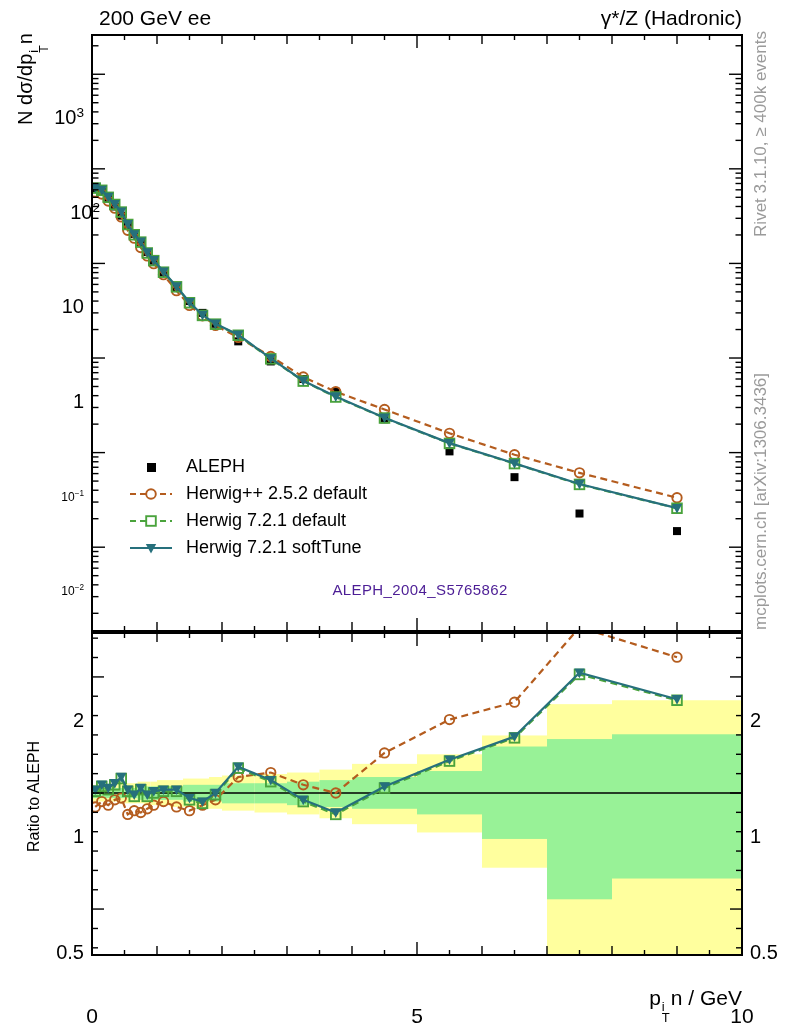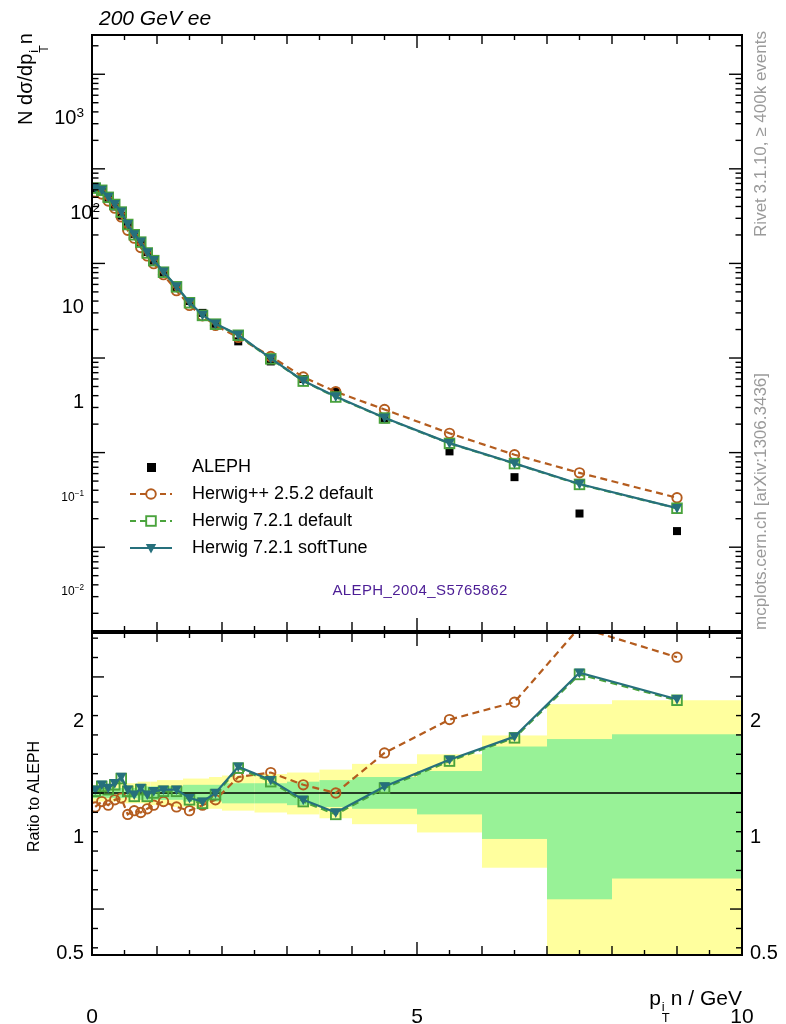--- a/index.html
+++ b/index.html
@@ -1,34 +1,34 @@
 <!DOCTYPE html>
 <html><head>
 <meta charset="utf-8">
 <style>
   html,body{margin:0;padding:0;background:#fff;}
   .fig{position:relative;width:786px;height:1024px;background:#fff;overflow:hidden;
        font-family:"Liberation Sans","DejaVu Sans",sans-serif;color:#000;}
   .fig svg{position:absolute;left:0;top:0;}
-  .title-left{position:absolute;left:99px;top:6px;font-size:21px;font-style:italic;}
+  .title-left{position:absolute;left:99px;top:6px;font-size:21px;}
   .title-right{position:absolute;right:44px;top:6px;font-size:21px;}
   .vtext{position:absolute;white-space:nowrap;transform-origin:0 0;}
   .rotup{transform:rotate(-90deg);}                    
   .rotdn{transform:rotate(-90deg) translateX(-100%);}  
   .ylabel-main{left:14px;top:33px;font-size:20px;}
   .ylabel-ratio{left:25px;top:852px;font-size:16px;}
   .note-top{left:751px;top:31px;font-size:17px;}
   .note-bottom{left:751px;top:630px;font-size:17px;}
   .watermark{position:absolute;left:300px;top:581px;width:240px;text-align:center;
              font-size:15px;letter-spacing:.4px;}
   .xlabel{position:absolute;right:44px;top:986px;font-size:21px;}
   .supsub{display:inline-flex;flex-direction:column;align-items:flex-start;
           font-size:0.62em;line-height:0.85;vertical-align:-0.45em;margin:0 1px;}
   .legend{position:absolute;left:128px;top:453px;}
-  .lrow{display:flex;align-items:center;height:27px;gap:6px;}
+  .lrow{display:flex;align-items:center;height:27px;}
   .lmark{width:46px;height:20px;flex:0 0 46px;margin-right:12px;position:static!important;}
   .llab{font-size:18px;}
   .tl{position:absolute;font-size:20px;white-space:nowrap;margin-top:43px;}
   .tl sup{font-size:0.68em;}
 </style>
 </head>
 <body>
 
 <div class="fig">
 
@@ -526,20 +526,21 @@
       <div class="tl" style="left: 84px; top: 792.989px; font-size: 20px; transform: translate(-100%, -50%);">1</div>
       <div class="tl" style="left: 750px; top: 792.989px; font-size: 20px; transform: translate(0px, -50%);">1</div>
       <div class="tl" style="left: 84px; top: 909.049px; font-size: 20px; transform: translate(-100%, -50%);">0.5</div>
       <div class="tl" style="left: 750px; top: 909.049px; font-size: 20px; transform: translate(0px, -50%);">0.5</div>
       <div class="tl" style="left: 92px; top: 973px; font-size: 21px; transform: translate(-50%, -50%);">0</div>
       <div class="tl" style="left: 417px; top: 973px; font-size: 21px; transform: translate(-50%, -50%);">5</div>
       <div class="tl" style="left: 742px; top: 973px; font-size: 21px; transform: translate(-50%, -50%);">10</div>
     </div>
 
   <div class="title-left">200 GeV ee</div>
+  <div class="title-right">γ*/Z (Hadronic)</div>
 
   <div class="vtext rotdn ylabel-main">
     <span>N dσ/dp</span><span class="supsub">
         <span>i</span>
         <span>T</span>
       </span><span>n</span>
   </div>
 
   <div class="vtext rotup ylabel-ratio">Ratio to ALEPH</div>
 

